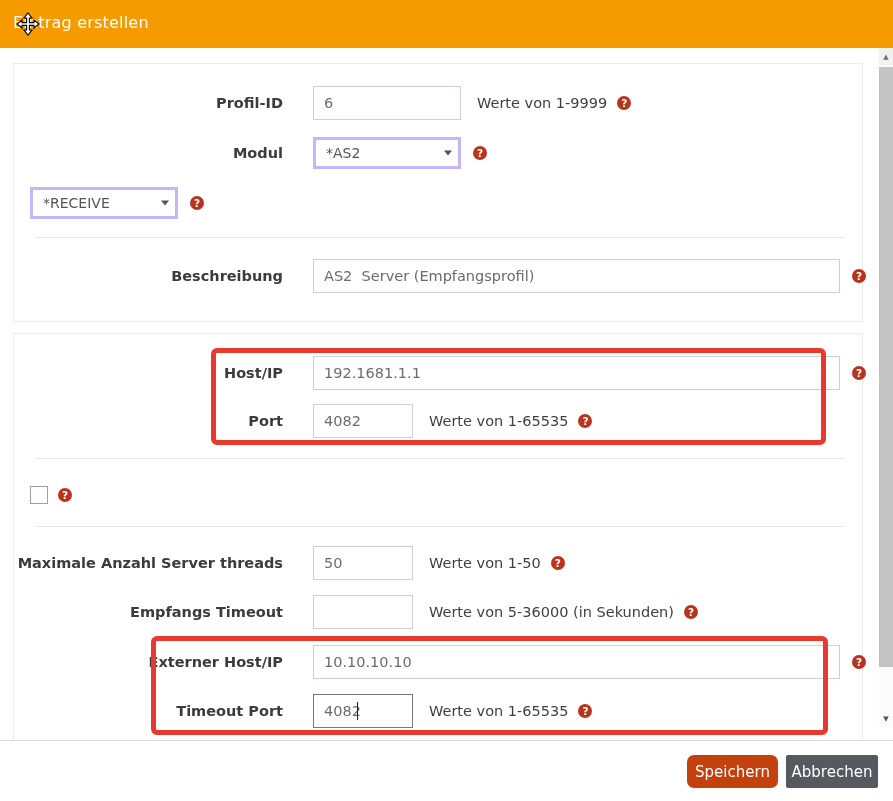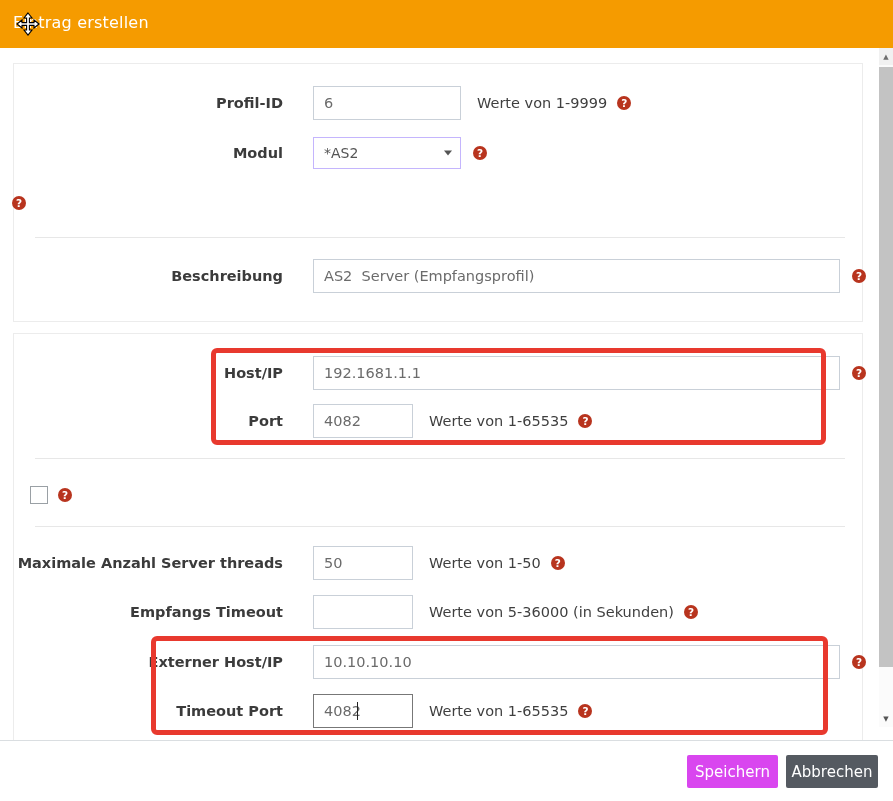--- a/index.html
+++ b/index.html
@@ -45,21 +45,21 @@
     outline:none;
   }
   input.focused { border-color:#777; }
   .w-lg { width:578px; } .w-md { width:148px; } .w-sm { width:100px; }
   .inputwrap { position:relative; display:inline-block; margin-left:30px; }
   .inputwrap input { margin-left:0; }
   .caret { position:absolute; left:44px; top:8px; width:1px; height:18px; background:#222; }
   
   .selectwrap { position:relative; display:inline-block; margin-left:30px; width:148px; }
   select {
-    width:148px; height:32px; border:1px solid #c4b5fd; background:#fff;
+    width:148px; height:32px; border:3px solid #c4b5fd; background:#fff;
     padding:0 22px 0 10px; font-size:14px; color:#555;
     -webkit-appearance:none; appearance:none; outline:none;
     font-family:"DejaVu Sans","Liberation Sans",sans-serif;
   }
   .select-arrow {
     position:absolute; right:9px; top:50%; transform:translateY(-50%);
     width:0; height:0;
     border-left:4px solid transparent; border-right:4px solid transparent;
     border-top:5px solid #555; pointer-events:none;
   }
@@ -86,21 +86,21 @@
   }
   .anno-1 { left:211px; top:348px; width:615px; height:97px; }
   .anno-2 { left:151px; top:636px; width:677px; height:99px; }
   
   .footer-line { position:absolute; left:0; top:740px; width:893px; height:1px; background:#dadee1; }
   .btn {
     position:absolute; top:755px; height:33px; border:none; border-radius:2px;
     color:#fff; font-size:15px; cursor:pointer;
     font-family:"DejaVu Sans","Liberation Sans",sans-serif;
   }
-  .btn-save { left:687px; width:91px; background:#d946ef; }
+  .btn-save { left:687px; width:91px; background:#c2410c;border-radius:7px; }
   .btn-cancel { left:786px; width:92px; background:#555a61; }
   
   .scrollbar { position:absolute; left:879px; top:48px; width:14px; height:679px; background:#fbfbfb; }
   .sb-btn {
     position:absolute; left:0; width:14px; height:17px; background:#f1f1f1;
     display:flex; align-items:center; justify-content:center;
     font-size:7px; color:#6e6e6e; cursor:pointer;
   }
   .sb-up { top:0; }
   .sb-down { top:662px; background:transparent; color:#555; }
@@ -134,20 +134,26 @@
     <span class="selectwrap">
       <select>
         <option>*AS2</option>
       </select>
       <span class="select-arrow"></span>
     </span>
     <span class="help" style="margin-left:12px">?</span>
   </div>
 
   <div class="row" style="top:186px">
+    <span class="selectwrap">
+      <select>
+        <option>*RECEIVE</option>
+      </select>
+      <span class="select-arrow"></span>
+    </span>
     <span class="help" style="margin-left:12px">?</span>
   </div>
 
   <div class="divider" style="top:237px"></div>
 
   <div class="row" style="top:259px">
     <span class="f-label">Beschreibung</span>
     <input type="text" class="ctrl w-lg" value="AS2  Server (Empfangsprofil)" style="">
     <span class="help" style="margin-left:12px">?</span>
   </div>

